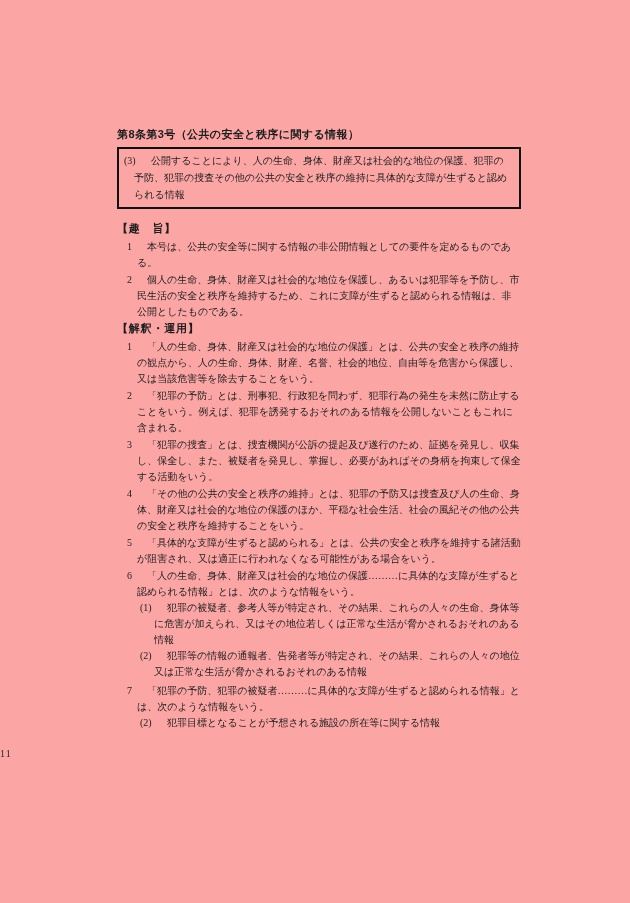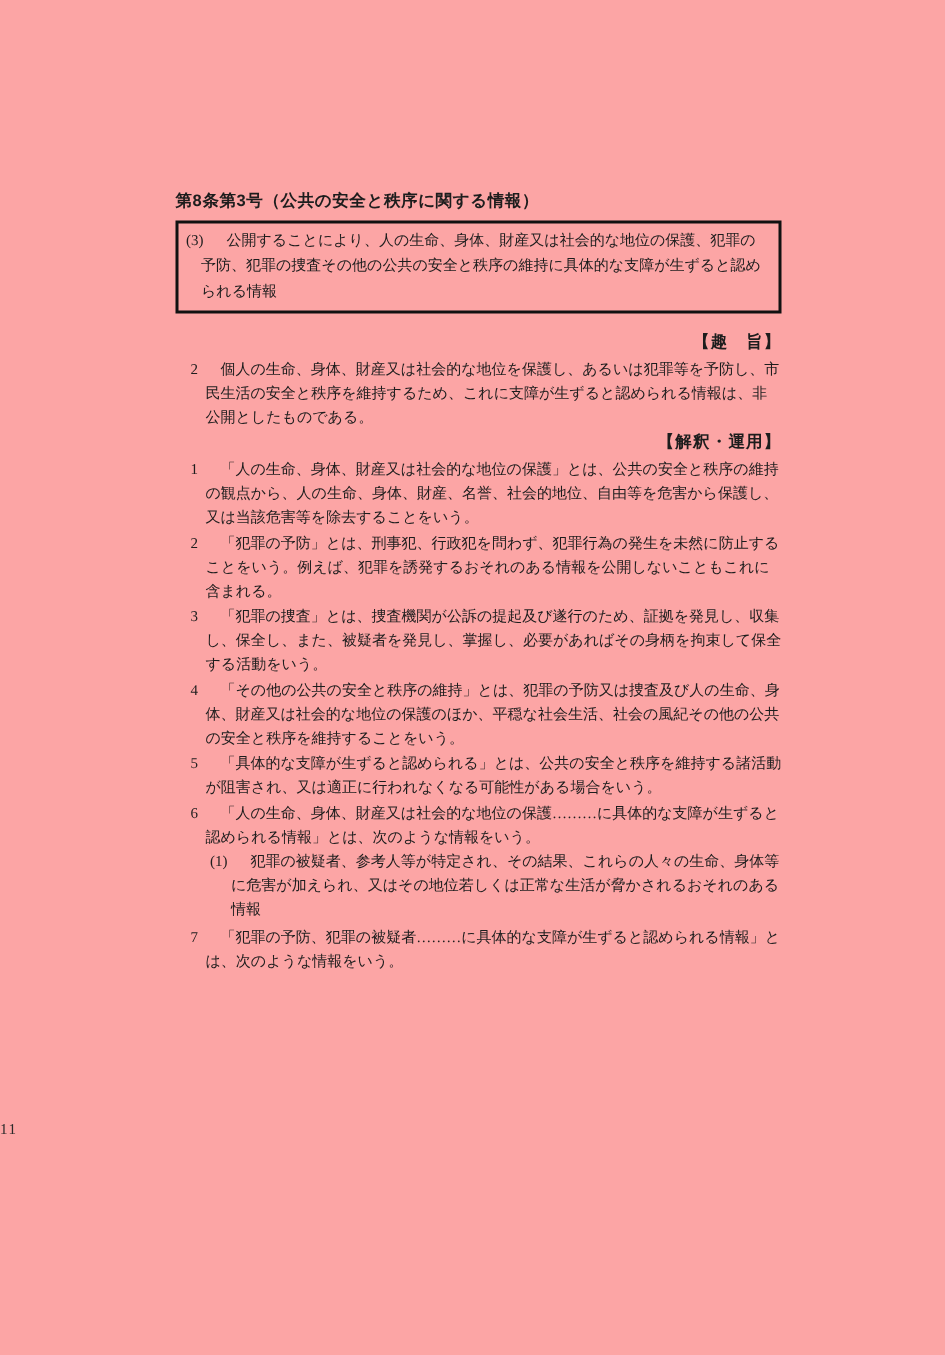--- a/index.html
+++ b/index.html
@@ -45,21 +45,20 @@
   }
   .num-w27 { width:27px; }
   .num-w20 { width:20px; }
   .box .para { line-height:17px; }
   .sec-heading {
     font-family:"Liberation Sans","DejaVu Sans",sans-serif;
     font-weight:bold;
     font-size:11px;
     letter-spacing:0.8px;
     line-height:16px;
-    text-align:right;
   }
   .sec-heading.first { margin-top:11px; margin-bottom:3px; }
   .sec-heading.second { margin-bottom:3px; }
   .item {
     margin-left:10px;
     padding-left:10px;
     text-indent:-10px;
     margin-top:1px;
   }
   .sub {
@@ -84,31 +83,34 @@
   <div class="content">
 
     <div class="title">第8条第3号（公共の安全と秩序に関する情報）</div>
 
     <div class="box">
       <p class="para hang"><span class="num num-w27">(3)</span><span>公開することにより、人の生命、身体、財産又は社会的な地位の保護、犯罪の予防、犯罪の捜査その他の公共の安全と秩序の維持に具体的な支障が生ずると認められる情報</span></p>
     </div>
 
     <div class="sec-heading first">【趣　旨】</div>
 
+    <p class="item"><span class="num num-w20">1</span><span>本号は、公共の安全等に関する情報の非公開情報としての要件を定めるものである。</span></p>
     <p class="item"><span class="num num-w20">2</span><span>個人の生命、身体、財産又は社会的な地位を保護し、あるいは犯罪等を予防し、市民生活の安全と秩序を維持するため、これに支障が生ずると認められる情報は、非公開としたものである。</span></p>
 
     <div class="sec-heading second">【解釈・運用】</div>
 
     <p class="item"><span class="num num-w20">1</span><span>「人の生命、身体、財産又は社会的な地位の保護」とは、公共の安全と秩序の維持の観点から、人の生命、身体、財産、名誉、社会的地位、自由等を危害から保護し、又は当該危害等を除去することをいう。</span></p>
     <p class="item"><span class="num num-w20">2</span><span>「犯罪の予防」とは、刑事犯、行政犯を問わず、犯罪行為の発生を未然に防止することをいう。例えば、犯罪を誘発するおそれのある情報を公開しないこともこれに含まれる。</span></p>
     <p class="item"><span class="num num-w20">3</span><span>「犯罪の捜査」とは、捜査機関が公訴の提起及び遂行のため、証拠を発見し、収集し、保全し、また、被疑者を発見し、掌握し、必要があればその身柄を拘束して保全する活動をいう。</span></p>
     <p class="item"><span class="num num-w20">4</span><span>「その他の公共の安全と秩序の維持」とは、犯罪の予防又は捜査及び人の生命、身体、財産又は社会的な地位の保護のほか、平穏な社会生活、社会の風紀その他の公共の安全と秩序を維持することをいう。</span></p>
     <p class="item"><span class="num num-w20">5</span><span>「具体的な支障が生ずると認められる」とは、公共の安全と秩序を維持する諸活動が阻害され、又は適正に行われなくなる可能性がある場合をいう。</span></p>
 
     <p class="item"><span class="num num-w20">6</span><span>「人の生命、身体、財産又は社会的な地位の保護………に具体的な支障が生ずると認められる情報」とは、次のような情報をいう。</span></p>
     <p class="sub"><span class="num num-w27">(1)</span><span>犯罪の被疑者、参考人等が特定され、その結果、これらの人々の生命、身体等に危害が加えられ、又はその地位若しくは正常な生活が脅かされるおそれのある情報</span></p>
+    <p class="sub"><span class="num num-w27">(2)</span><span>犯罪等の情報の通報者、告発者等が特定され、その結果、これらの人々の地位又は正常な生活が脅かされるおそれのある情報</span></p>
 
     <p class="item" style="margin-top:3px"><span class="num num-w20">7</span><span>「犯罪の予防、犯罪の被疑者………に具体的な支障が生ずると認められる情報」とは、次のような情報をいう。</span></p>
+    <p class="sub"><span class="num num-w27">(2)</span><span>犯罪目標となることが予想される施設の所在等に関する情報</span></p>
 
   </div>
 
   <div class="page-number">11</div>
 </div>
 
 </body></html>

